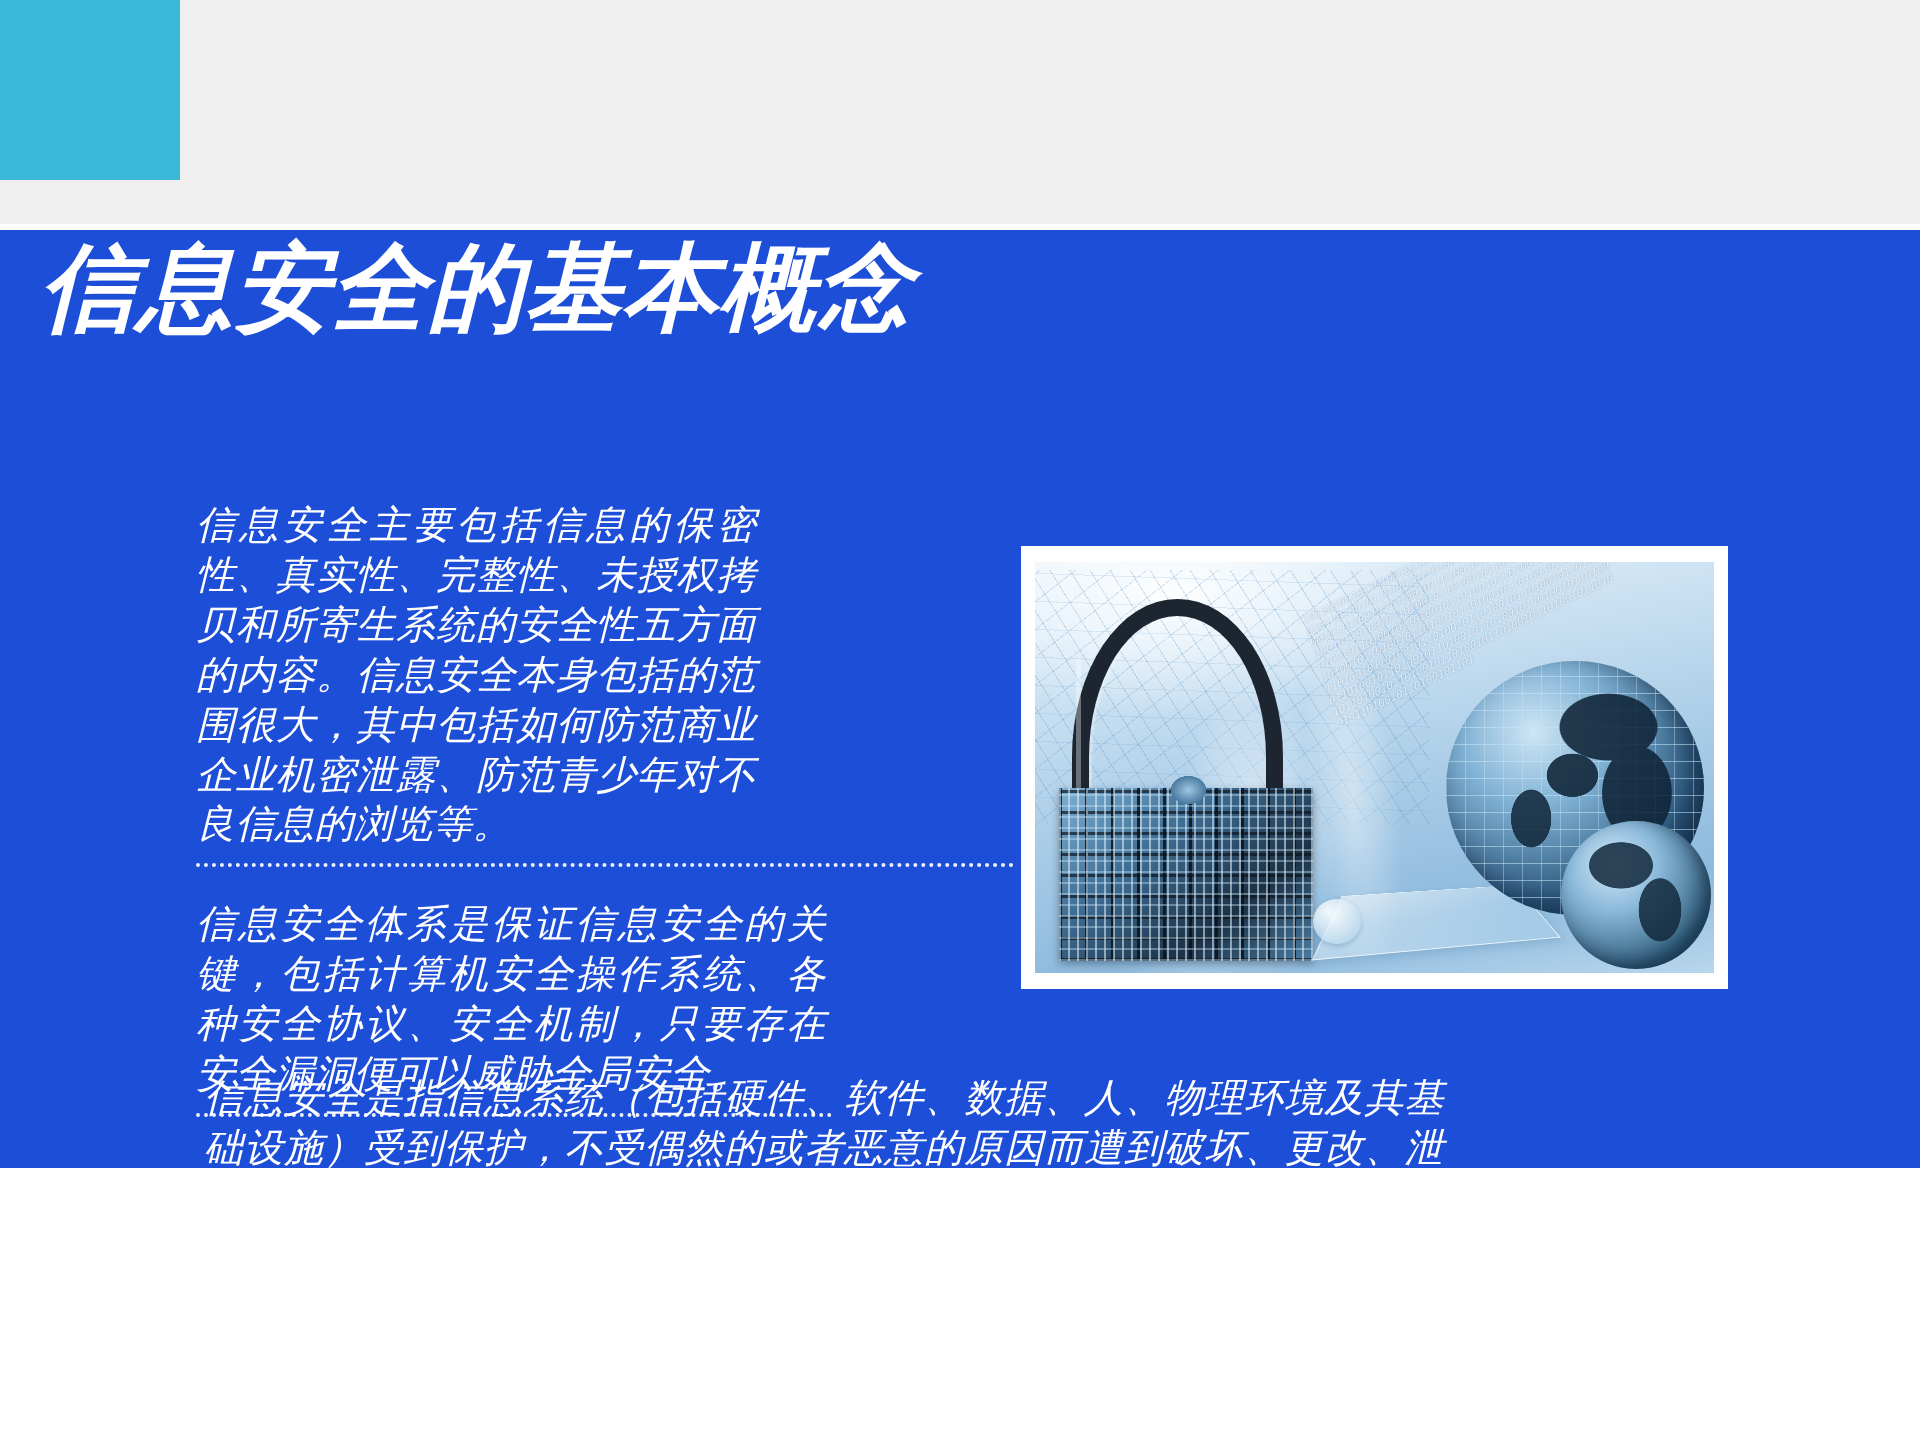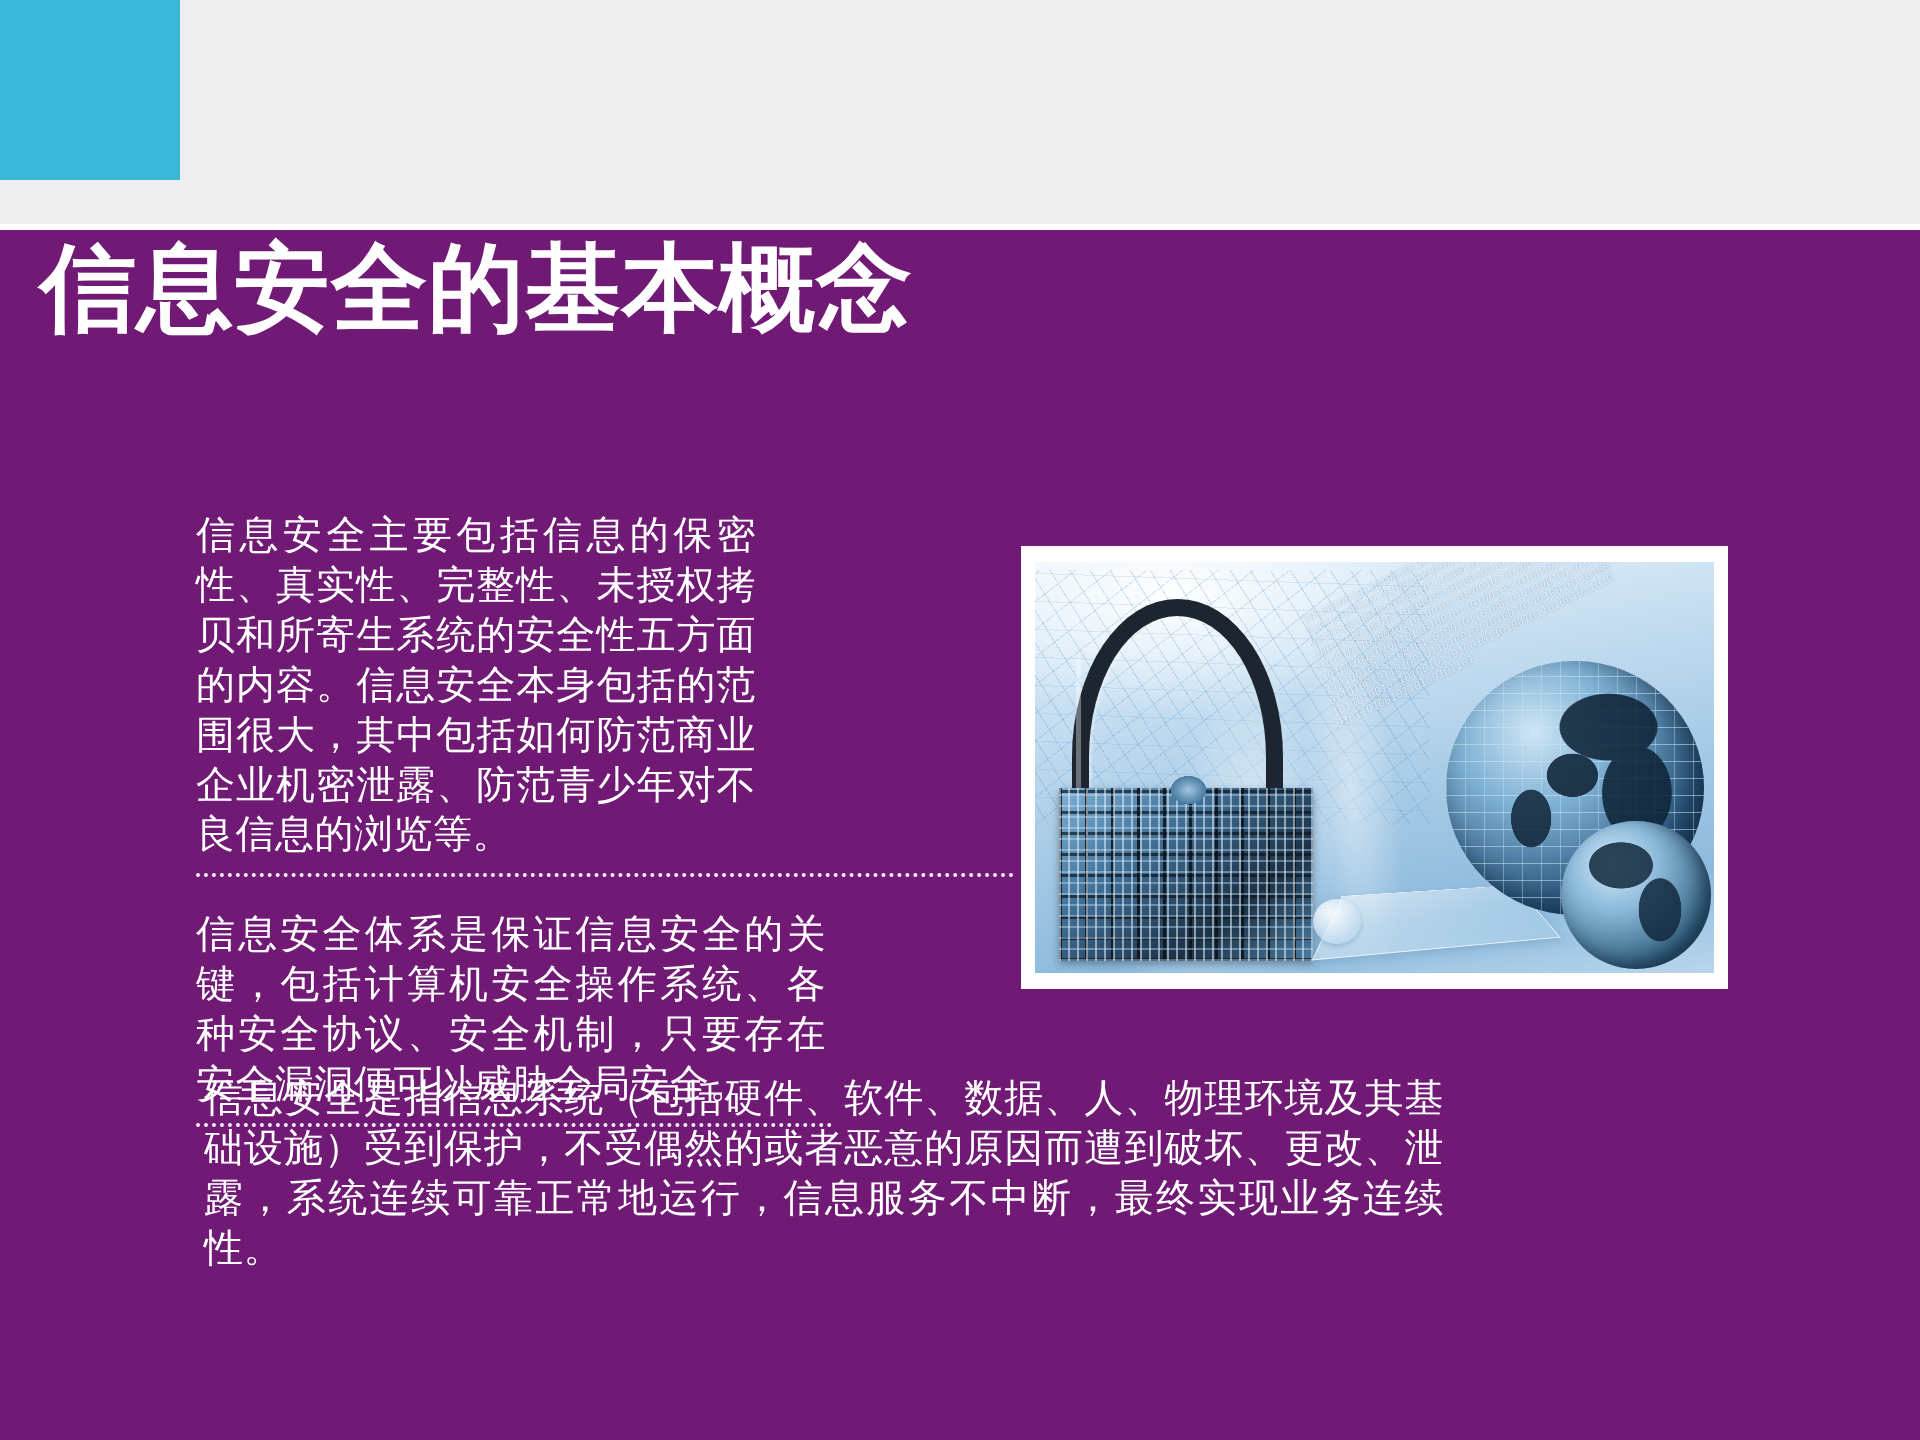--- a/index.html
+++ b/index.html
@@ -10,23 +10,24 @@
   body {
     width: 1920px;
     height: 1440px;
     overflow: hidden;
     font-family: "Liberation Sans", "DejaVu Sans", sans-serif;
   }
 
   .slide {
     position: relative;
     width: 1920px;
-    height: 1440px;
-    background: #701a75;
-    overflow: hidden;
+    height: 1168px;
+    background: #1d4ed8;
+    overflow: hidden;
+    font-style: italic;
   }
 
   
   .header-band {
     position: absolute;
     left: 0;
     top: 0;
     width: 1920px;
     height: 224px;
     background: #efefef;
@@ -71,21 +72,21 @@
   }
 
   .para {
     color: #ffffff;
     font-size: 39px;
     line-height: 1.28;
     letter-spacing: 0.5px;
     text-align: justify;
     text-justify: inter-ideograph;
   }
-  .para-1 { width: 560px; margin-top: 10px; }
+  .para-1 { width: 560px; }
   .para-2 { width: 630px; margin-top: 17px; padding-top: 15px; }
   .para-3 { width: 1240px; }
 
   .dotted-sep {
     height: 0;
     border-top: 4px dotted #ffffff;
     opacity: 0.92;
   }
   .sep-1 { width: 818px; margin: 14px 0 0 0; }
   .sep-2 { width: 636px; margin: 14px 0 0 0; }

